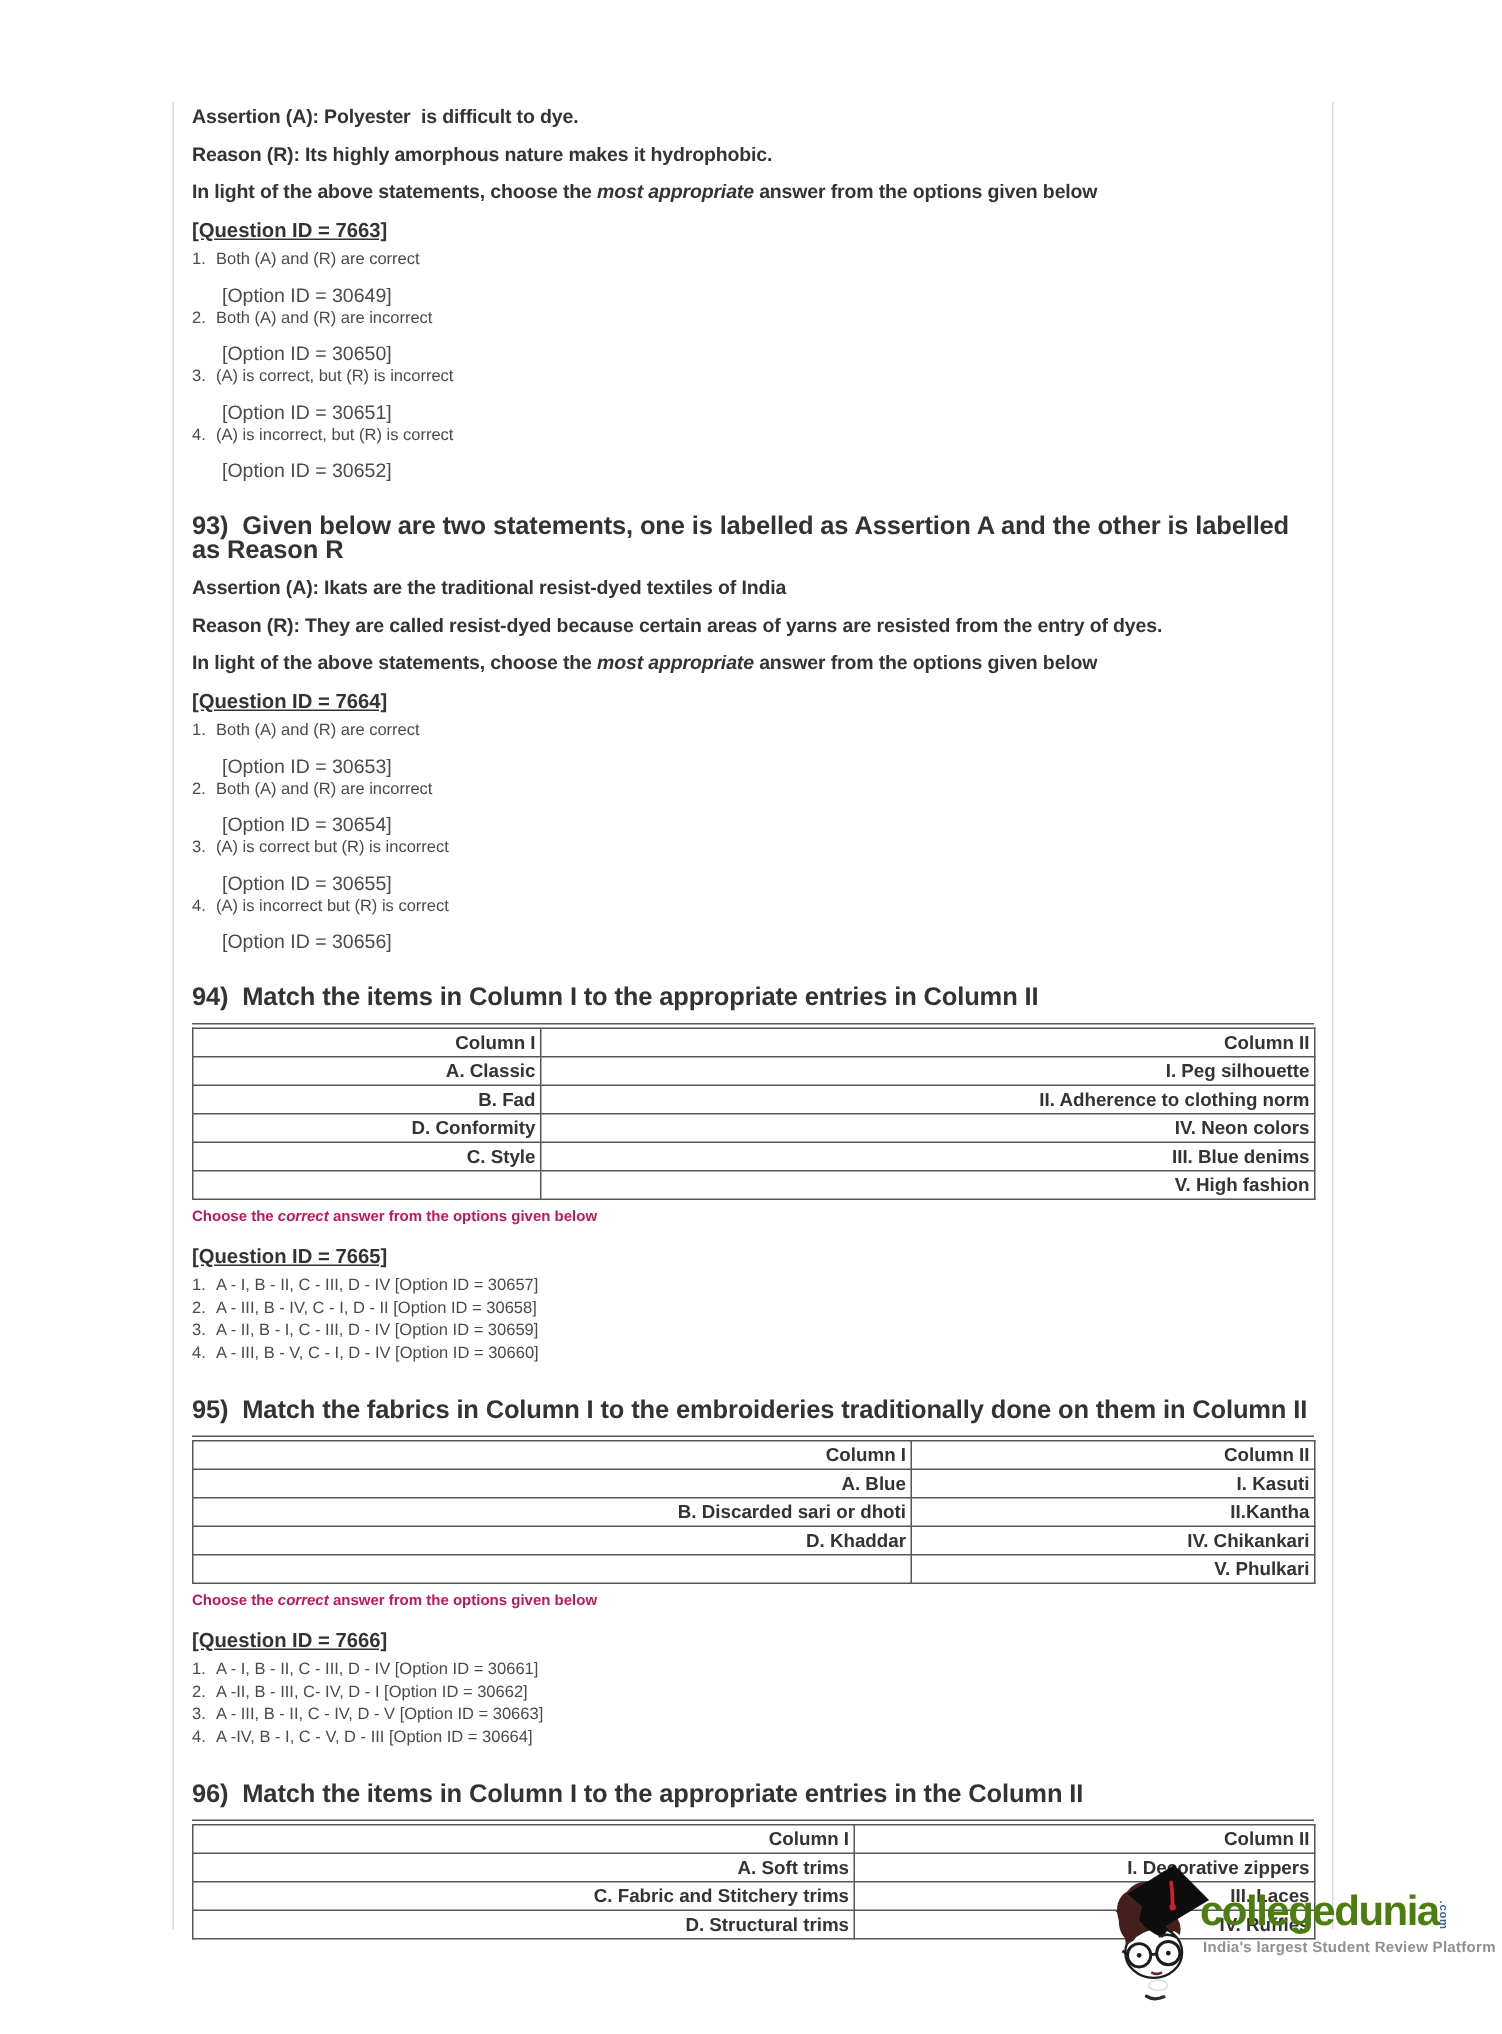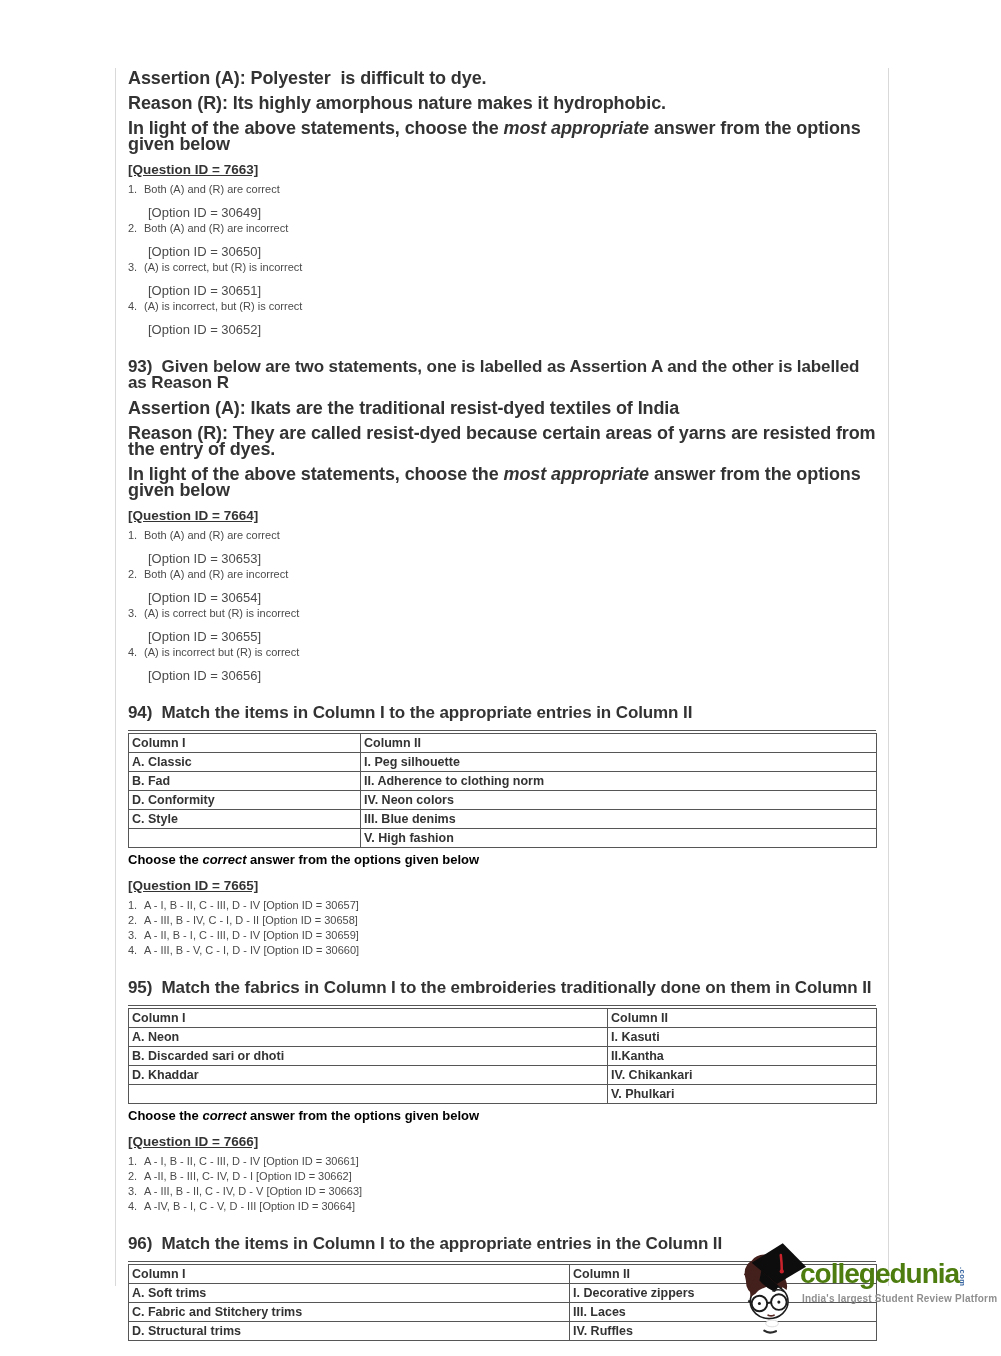--- a/index.html
+++ b/index.html
@@ -8,47 +8,47 @@
     background:#ffffff;color:#333;
     font-family:"Liberation Sans", sans-serif;
   }
   .page-edge{position:absolute;top:68px;width:1px;height:1218px;background:#d9d9d9;}
   .edge-left{left:115px;}
   .edge-right{left:888px;}
 
   .content{position:absolute;left:128px;top:66px;width:748px;padding-top:4px;}
 
   .stmt{
-    margin:0 0 9px 0;font-weight:bold;font-size:18px;line-height:16px;
+    margin:0 0 9px 0;font-weight:bold;font-size:13px;line-height:16px;
     color:#333;letter-spacing:-0.1px;white-space:pre-wrap;
   }
   .qhead{
     margin:22px 0 9px 0;font-weight:bold;font-size:17px;line-height:16px;
     color:#333;letter-spacing:-0.1px;white-space:pre-wrap;
   }
   .qid{
     margin:8px 0 4px 0;font-weight:bold;font-size:13.5px;line-height:17px;color:#333;text-decoration:underline;
   }
   .it{font-style:italic;}
 
   .opt{display:flex;margin:0;font-size:11px;line-height:14px;color:#4a4a4a;}
   .opt .n{flex:none;width:16px;}
   .oid{margin:10px 0 1px 20px;font-size:13px;line-height:14px;color:#4a4a4a;}
 
   .copt{display:flex;margin:0;font-size:11px;line-height:15px;color:#4a4a4a;}
   .copt .n{flex:none;width:16px;}
 
   .tbl-wrap{border-top:1px solid #565656;padding-top:2px;margin:0 0 4px 0;}
-  table.match{border-collapse:collapse;width:748px;table-layout:fixed;}
+  table.match{border-collapse:collapse;width:748px;table-layout:fixed;text-align:right;}
   table.match td{
     border:1px solid #565656;font-weight:bold;font-size:12.5px;color:#333;
     padding:0 3px;height:18px;line-height:18px;white-space:nowrap;overflow:hidden;
   }
   td.ind{padding-left:14px;}
-  .choose{margin:2px 0 9px 0;font-weight:bold;font-size:13px;line-height:16px;color:#000000;white-space:pre-wrap;}
+  .choose{margin:2px 0 9px 0;font-weight:bold;font-size:10px;line-height:16px;color:#be185d;white-space:pre-wrap;}
 
   .logo{position:absolute;left:740px;top:1241px;width:255px;height:96px;z-index:5;}
   .mascot{position:absolute;left:0;top:0;width:68px;height:94px;}
   .brand{
     position:absolute;left:60px;top:18px;font-size:28px;font-weight:bold;
     color:#4d7c0f;letter-spacing:-1px;line-height:30px;
   }
   .brand-tld{
     position:absolute;left:218px;top:26px;font-size:7.5px;font-weight:bold;color:#35639f;
     writing-mode:vertical-rl;letter-spacing:0.5px;
@@ -184,21 +184,21 @@
         <colgroup>
             <col style="width:479px">
             <col style="width:269px">
           </colgroup>
         <tbody>
             <tr>
               <td>Column I</td>
               <td>Column II</td>
             </tr>
         <tr>
-              <td>A. Neon</td>
+              <td>A. Blue</td>
               <td>I. Kasuti</td>
             </tr>
         <tr>
               <td>B. Discarded sari or dhoti</td>
               <td>II.Kantha</td>
             </tr>
         <tr>
               <td>D. Khaddar</td>
               <td>IV. Chikankari</td>
             </tr>

